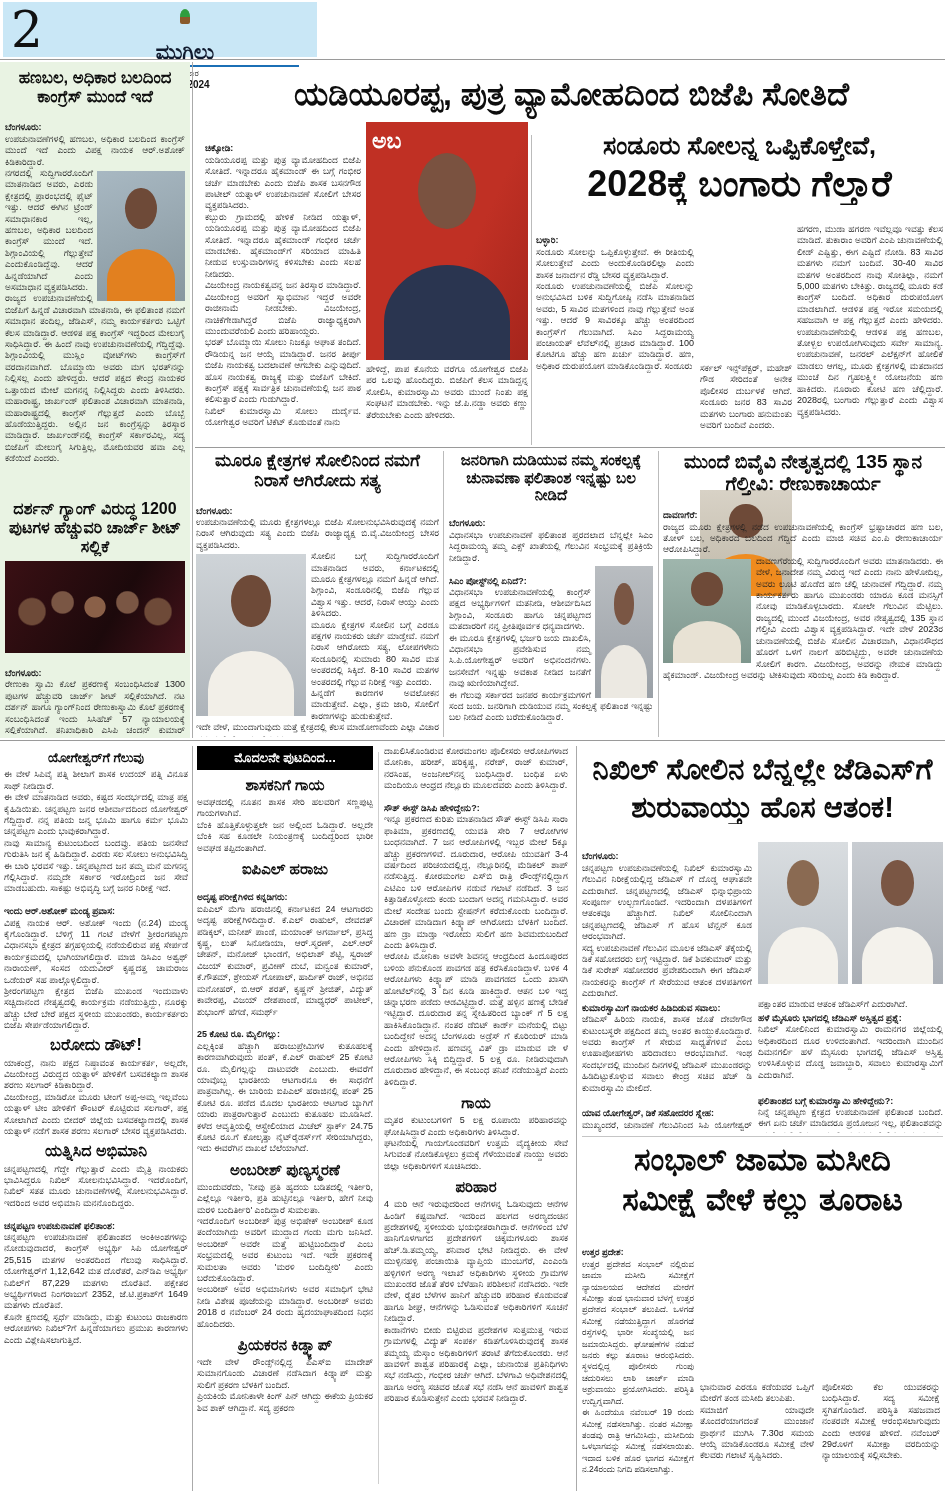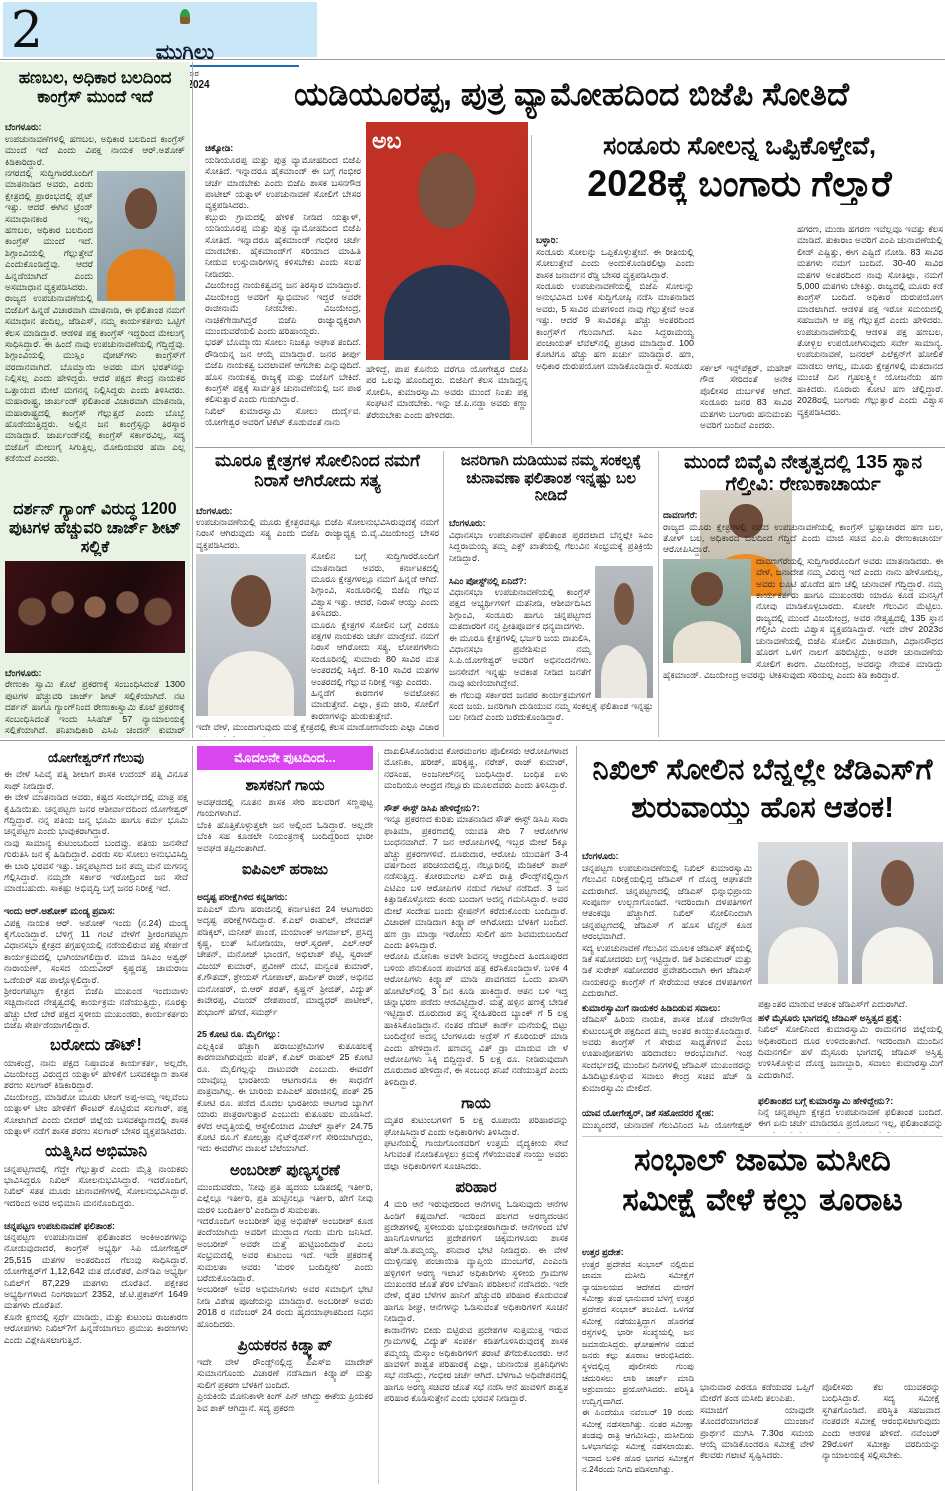--- a/index.html
+++ b/index.html
@@ -44,21 +44,21 @@
   .ph-gowda{--shirt:#f4f2ec;--skin:#8a6a52;background:linear-gradient(#d9dde0,#bcc2c8);}
   .ph-hdk{--shirt:#f4f2ec;--skin:#7a5644;background:linear-gradient(#c9cdd2,#a9aeb5);}
   .ph-collage{background:
      radial-gradient(circle at 15% 55%,#6e4a38 0 8%,transparent 9%),
      radial-gradient(circle at 32% 45%,#7a5644 0 8%,transparent 9%),
      radial-gradient(circle at 50% 50%,#8a6048 0 10%,transparent 11%),
      radial-gradient(circle at 68% 45%,#7a5644 0 8%,transparent 9%),
      radial-gradient(circle at 85% 55%,#6e4a38 0 8%,transparent 9%),
      linear-gradient(120deg,#3a1014,#1c090b 60%,#44121a);}
   .ph-collage::before,.ph-collage::after{display:none;}
-  .banner{background:#d946ef;color:#ffffff;font-weight:800;font-size:13px;
+  .banner{background:#000000;color:#ffffff;font-weight:800;font-size:13px;
           text-align:center;padding:4px 8px;}
 </style>
 </head>
 <body>
 
 <div id="page">
 
   <div class="mast">
     <div class="pagenum">2</div>
     <div class="brand">
@@ -122,21 +122,21 @@
   <div class="ph ph-reddy box" style="left:700px;top:252px;width:92px;height:106px;"></div>
   <div class="box bt" style="left:700px;top:363px;width:92px;height:82px;">ಸರ್ಕಲ್ ಇನ್ಸ್‌ಪೆಕ್ಟರ್, ಮಹೇಶ್ ಗೌಡ ಸೇರಿದಂತೆ ಅನೇಕ ಪೊಲೀಸರ ದುರ್ಬಳಕೆ ಆಗಿದೆ. ಸಂಡೂರು ಜನರ 83 ಸಾವಿರ ಮತಗಳು ಬಂಗಾರು ಹನುಮಂತು ಅವರಿಗೆ ಬಂದಿವೆ ಎಂದರು.</div>
   <div class="box bt" style="left:797px;top:224px;width:146px;height:221px;">ಹಗರಣ, ಮುಡಾ ಹಗರಣ ಇವೆಲ್ಲವೂ ಇವತ್ತು ಕೆಲಸ ಮಾಡಿದೆ. ತುಕಾರಾಂ ಅವರಿಗೆ ಎಂಪಿ ಚುನಾವಣೆಯಲ್ಲಿ ಲೀಡ್ ಎಷ್ಟಿತ್ತು, ಈಗ ಎಷ್ಟಿದೆ ನೋಡಿ. 83 ಸಾವಿರ ಮತಗಳು ನಮಗೆ ಬಂದಿವೆ. 30-40 ಸಾವಿರ ಮತಗಳ ಅಂತರದಿಂದ ನಾವು ಸೋತಿಲ್ಲಾ, ನಮಗೆ 5,000 ಮತಗಳು ಬೇಕಿತ್ತು. ರಾಜ್ಯದಲ್ಲಿ ಮೂರು ಕಡೆ ಕಾಂಗ್ರೆಸ್ ಬಂದಿದೆ. ಅಧಿಕಾರ ದುರುಪಯೋಗ ಮಾಡಲಾಗಿದೆ. ಆಡಳಿತ ಪಕ್ಷ ಇರೋ ಸಮಯದಲ್ಲಿ ಸಹಜವಾಗಿ ಆ ಪಕ್ಷ ಗೆಲ್ಲುತ್ತದೆ ಎಂದು ಹೇಳಿದರು. ಉಪಚುನಾವಣೆಯಲ್ಲಿ ಆಡಳಿತ ಪಕ್ಷ ಹಣಬಲ, ತೋಳ್ಬಲ ಉಪಯೋಗಿಸುವುದು ಸರ್ವೇ ಸಾಮಾನ್ಯ. ಉಪಚುನಾವಣೆ, ಜನರಲ್ ಎಲೆಕ್ಷನ್‌ಗೆ ಹೋಲಿಕೆ ಮಾಡಲು ಆಗಲ್ಲ, ಮೂರು ಕ್ಷೇತ್ರಗಳಲ್ಲಿ ಮತದಾನದ ಮುಂಚೆ ದಿನ ಗೃಹಲಕ್ಷ್ಮೀ ಯೋಜನೆಯ ಹಣ ಹಾಕಿದರು. ನೂರಾರು ಕೋಟಿ ಹಣ ಚೆಲ್ಲಿದ್ದಾರೆ. 2028ರಲ್ಲಿ ಬಂಗಾರು ಗೆಲ್ಲುತ್ತಾರೆ ಎಂದು ವಿಶ್ವಾಸ ವ್ಯಕ್ತಪಡಿಸಿದರು.</div>
 
   <div class="hline" style="left:195px;top:447px;width:750px;"></div>
 
   <div class="box" style="left:196px;top:451px;width:243px;height:286px;">
     <div class="hl" style="font-size:17px;">ಮೂರೂ ಕ್ಷೇತ್ರಗಳ ಸೋಲಿನಿಂದ ನಮಗೆ ನಿರಾಸೆ ಆಗಿರೋದು ಸತ್ಯ</div>
     <div class="bt" style="margin-top:3px;">
       <span class="dl">ಬೆಂಗಳೂರು:</span>
-      <span>ಉಪಚುನಾವಣೆಯಲ್ಲಿ ಮೂರು ಕ್ಷೇತ್ಭರವಸ್ಲೂ ಬಿಜೆಪಿ ಸೋಲನುಭವಿಸಿರುವುದಕ್ಕೆ ನಮಗೆ ನಿರಾಸೆ ಆಗಿರುವುದು ಸತ್ಯ ಎಂದು ಬಿಜೆಪಿ ರಾಜ್ಯಾಧ್ಯಕ್ಷ ಬಿ.ವೈ.ವಿಜಯೇಂದ್ರ ಬೇಸರ ವ್ಯಕ್ತಪಡಿಸಿದರು.</span>
+      <span>ಉಪಚುನಾವಣೆಯಲ್ಲಿ ಮೂರು ಕ್ಷೇತ್ರಗಳಲ್ಲೂ ಬಿಜೆಪಿ ಸೋಲನುಭವಿಸಿರುವುದಕ್ಕೆ ನಮಗೆ ನಿರಾಸೆ ಆಗಿರುವುದು ಸತ್ಯ ಎಂದು ಬಿಜೆಪಿ ರಾಜ್ಯಾಧ್ಯಕ್ಷ ಬಿ.ವೈ.ವಿಜಯೇಂದ್ರ ಬೇಸರ ವ್ಯಕ್ತಪಡಿಸಿದರು.</span>
     </div>
     <div class="ph ph-byv" style="float:left;width:110px;height:162px;margin:3px 5px 0 0;"></div>
     <div class="bt">ಸೋಲಿನ ಬಗ್ಗೆ ಸುದ್ದಿಗಾರರೊಂದಿಗೆ ಮಾತನಾಡಿದ ಅವರು, ಕರ್ನಾಟಕದಲ್ಲಿ ಮೂರೂ ಕ್ಷೇತ್ರಗಳಲ್ಲೂ ನಮಗೆ ಹಿನ್ನಡೆ ಆಗಿದೆ. ಶಿಗ್ಗಾಂವಿ, ಸಂಡೂರಿನಲ್ಲಿ ಬಿಜೆಪಿ ಗೆಲ್ಲುವ ವಿಶ್ವಾಸ ಇತ್ತು. ಆದರೆ, ನಿರಾಸೆ ಆಯ್ತು ಎಂದು ತಿಳಿಸಿದರು.
 ಮೂರೂ ಕ್ಷೇತ್ರಗಳ ಸೋಲಿನ ಬಗ್ಗೆ ಎರಡೂ ಪಕ್ಷಗಳ ನಾಯಕರು ಚರ್ಚೆ ಮಾಡ್ತೇವೆ. ನಮಗೆ ನಿರಾಸೆ ಆಗಿರೋದು ಸತ್ಯ, ಲೋಪಗಳೇನು ಸಂಡೂರಿನಲ್ಲಿ ಸುಮಾರು 80 ಸಾವಿರ ಮತ ಅಂತರದಲ್ಲಿ ಸಿಕ್ಕಿದೆ. 8-10 ಸಾವಿರ ಮತಗಳ ಅಂತರದಲ್ಲಿ ಗೆಲ್ಲುವ ನಿರೀಕ್ಷೆ ಇತ್ತು ಎಂದರು.
 ಹಿನ್ನಡೆಗೆ ಕಾರಣಗಳ ಅವಲೋಕನ ಮಾಡುತ್ತೇವೆ. ಎಲ್ಲಾ, ಕ್ರಮ ಜಾರಿ, ಸೋಲಿಗೆ ಕಾರಣಗಳನ್ನು ಹುಡುಕುತ್ತೇವೆ.
 ಇದೇ ವೇಳೆ, ಮುಂದಾಗುವುದು ಮತ್ತೆ ಕ್ಷೇತ್ರದಲ್ಲಿ ಕೆಲಸ ಮಾಡೋಣವೆಂದು ಎಲ್ಲಾ ವಿಚಾರ ಚರ್ಚಿಸುತ್ತೇವೆ ಎಂದು ಹೇಳಿದರು.</div>
   </div>
   <div class="vline" style="left:443px;top:451px;height:286px;background:#bbb;"></div>
 
   <div class="box" style="left:449px;top:451px;width:204px;height:286px;">

